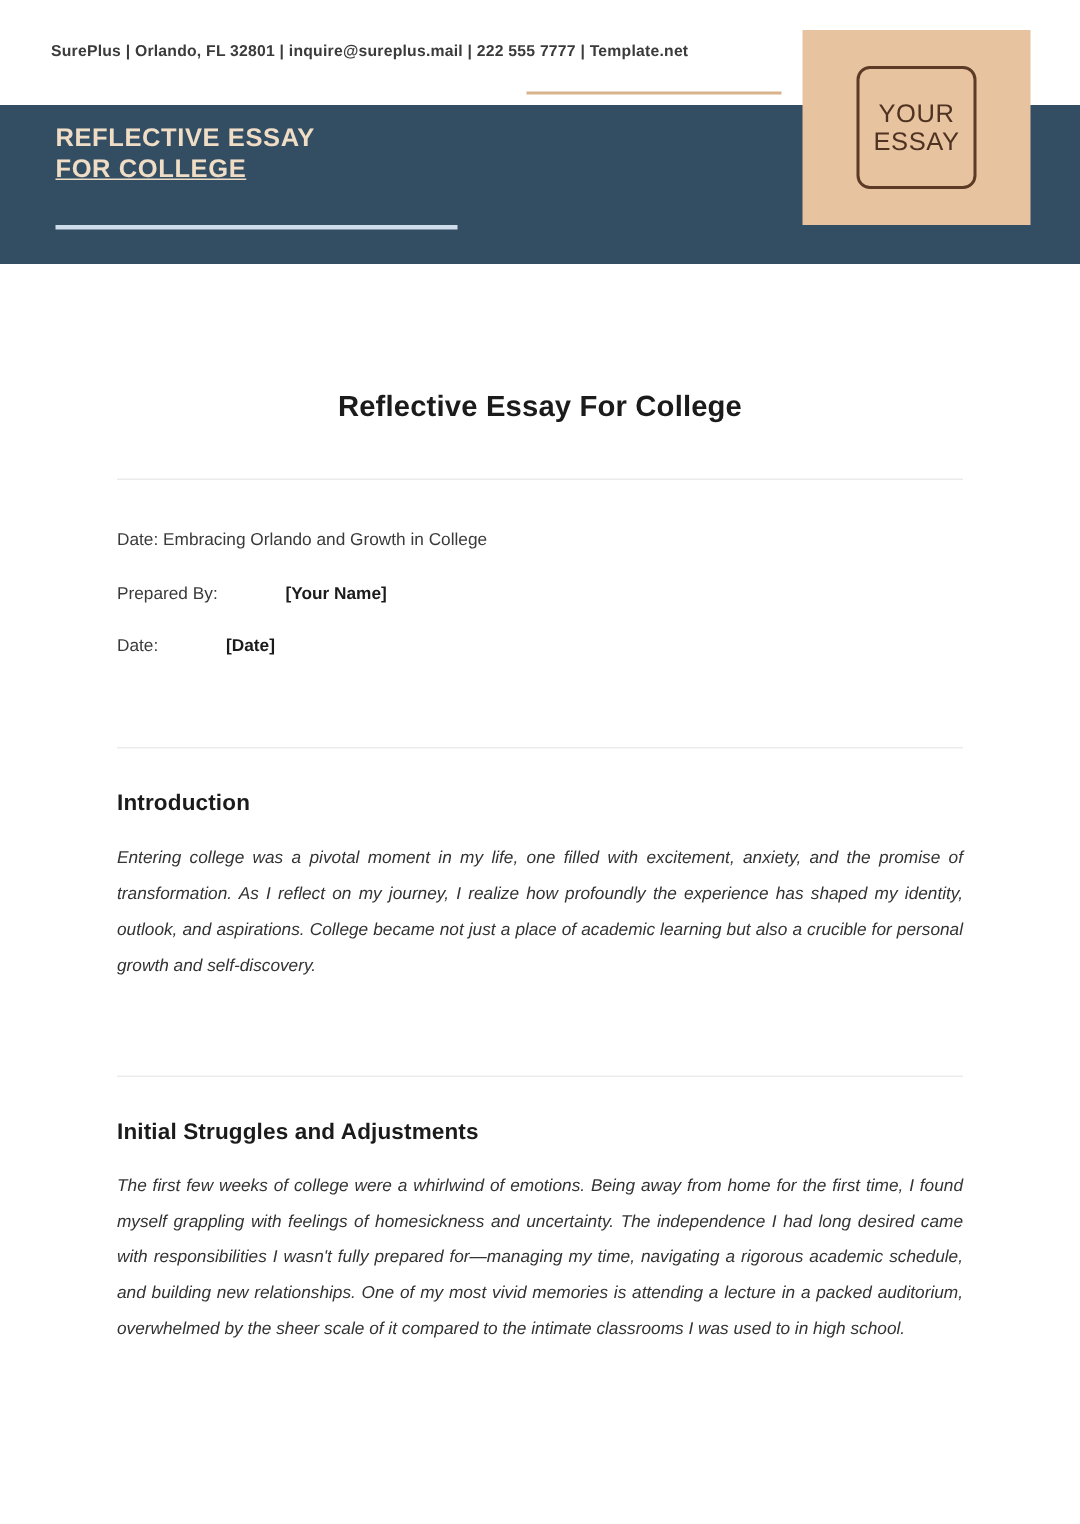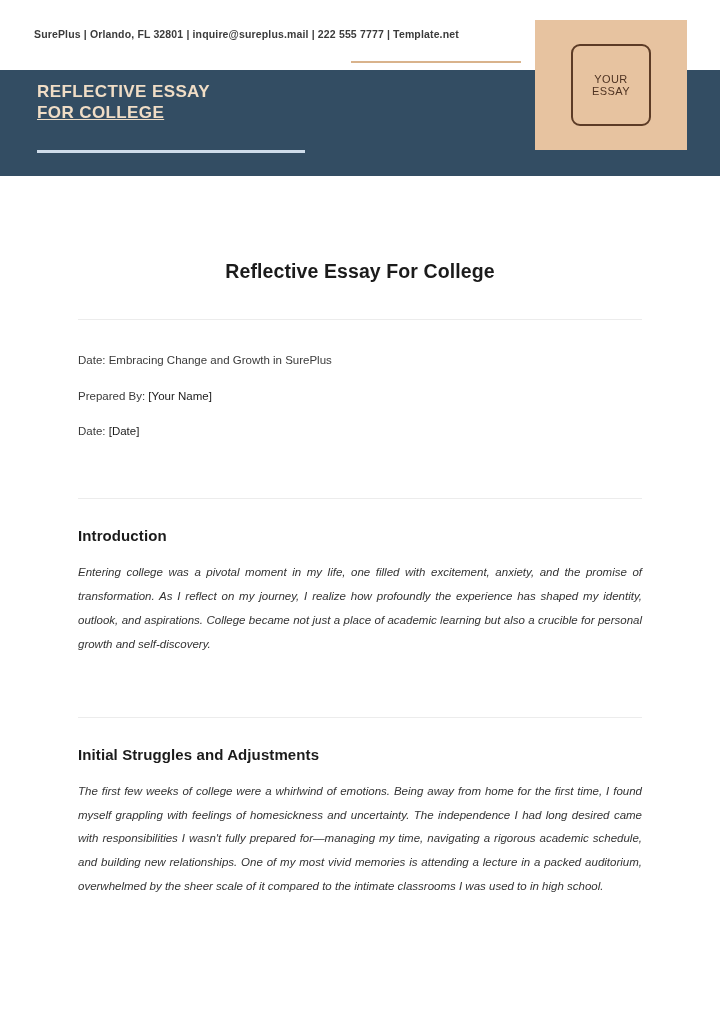--- a/index.html
+++ b/index.html
@@ -93,21 +93,21 @@
     height: 78px;
     border: 2px solid #5c3b26;
     border-radius: 9px;
     display: flex;
     flex-direction: column;
     align-items: center;
     justify-content: center;
     line-height: 1.12;
   }
   .logo-box span {
-    font-size: 11px;
+    font-size: 17px;
     font-weight: normal;
     letter-spacing: 0.4px;
     color: #4f3322;
   }
 
   
   .doc-body {
     position: relative;
     padding: 0 78px;
   }
@@ -134,22 +134,23 @@
     padding-top: 32px;
   }
   .meta-row {
     font-size: 11.5px;
     line-height: 1.45;
     color: #3a3a3a;
     margin-bottom: 19px;
   }
   .meta-row:last-child { margin-bottom: 0; }
   .meta-row .meta-value-strong {
-    font-weight: normal;
+    font-weight: bold;
     color: #1b1b1b;
+    margin-left: 42px;
   }
   .meta-block { padding-bottom: 30px; }
 
   .section { padding-top: 28px; }
   .section-heading {
     margin: 0 0 17px 0;
     font-size: 15px;
     font-weight: bold;
     letter-spacing: 0.1px;
     color: #1b1b1b;
@@ -193,21 +194,21 @@
 
 <div class="doc-body">
 
   <h1 class="doc-heading">Reflective Essay For College</h1>
 
   <hr class="divider d1">
 
   <div class="meta-block">
     <div class="meta-row">
       <span>Date:</span>
-      <span>Embracing Change and Growth in SurePlus</span>
+      <span>Embracing Orlando and Growth in College</span>
     </div>
     <div class="meta-row">
       <span>Prepared By:</span>
       <span class="meta-value-strong">[Your Name]</span>
     </div>
     <div class="meta-row">
       <span>Date:</span>
       <span class="meta-value-strong">[Date]</span>
     </div>
   </div>

